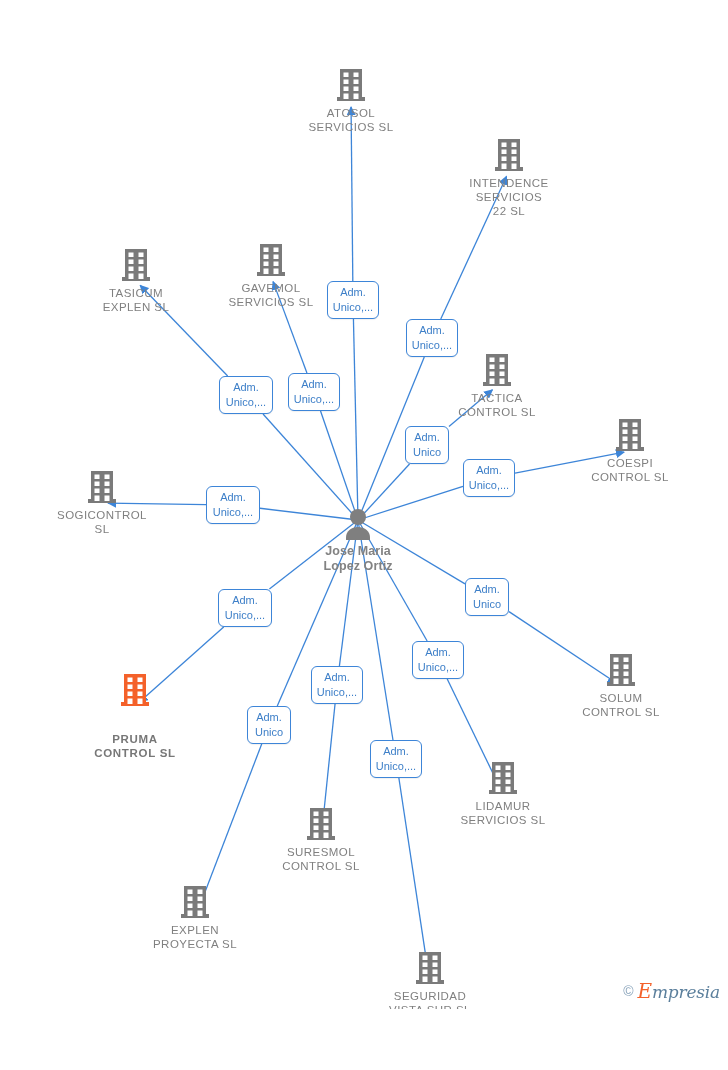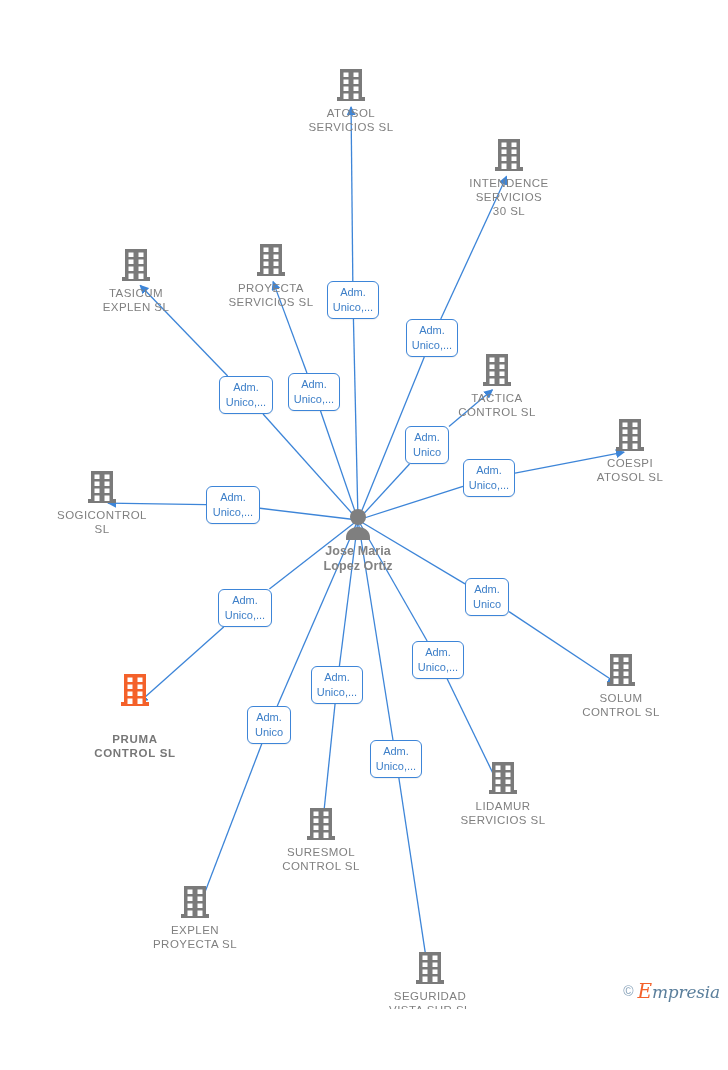--- a/index.html
+++ b/index.html
@@ -166,21 +166,21 @@
               <rect x="18.5" y="5.5" width="5" height="4.5"></rect>
               <rect x="8.5" y="12.5" width="5" height="4.5"></rect>
               <rect x="18.5" y="12.5" width="5" height="4.5"></rect>
               <rect x="8.5" y="19.5" width="5" height="4.5"></rect>
               <rect x="18.5" y="19.5" width="5" height="4.5"></rect>
               <rect x="8.5" y="26.5" width="5" height="5.5"></rect>
               <rect x="18.5" y="26.5" width="5" height="5.5"></rect>
             </g>
           </svg></span><span class="label">INTENDENCE
 SERVICIOS
-30  SL</span></div>
+22  SL</span></div>
       <div class="node" style="left: 136px; top: 247px;"><span><svg class="glyph" width="32" height="36" viewBox="0 0 32 36" xmlns="http://www.w3.org/2000/svg" fill="#7a7a7a">
             <rect x="5" y="2" width="22" height="30"></rect>
             <rect x="2" y="30" width="28" height="4"></rect>
             <g fill="#ffffff">
               <rect x="8.5" y="5.5" width="5" height="4.5"></rect>
               <rect x="18.5" y="5.5" width="5" height="4.5"></rect>
               <rect x="8.5" y="12.5" width="5" height="4.5"></rect>
               <rect x="18.5" y="12.5" width="5" height="4.5"></rect>
               <rect x="8.5" y="19.5" width="5" height="4.5"></rect>
               <rect x="18.5" y="19.5" width="5" height="4.5"></rect>
@@ -195,21 +195,21 @@
             <g fill="#ffffff">
               <rect x="8.5" y="5.5" width="5" height="4.5"></rect>
               <rect x="18.5" y="5.5" width="5" height="4.5"></rect>
               <rect x="8.5" y="12.5" width="5" height="4.5"></rect>
               <rect x="18.5" y="12.5" width="5" height="4.5"></rect>
               <rect x="8.5" y="19.5" width="5" height="4.5"></rect>
               <rect x="18.5" y="19.5" width="5" height="4.5"></rect>
               <rect x="8.5" y="26.5" width="5" height="5.5"></rect>
               <rect x="18.5" y="26.5" width="5" height="5.5"></rect>
             </g>
-          </svg></span><span class="label">PROYECTA
+          </svg></span><span class="label">GAVEMOL
 SERVICIOS  SL</span></div>
       <div class="node" style="left: 497px; top: 352px;"><span><svg class="glyph" width="32" height="36" viewBox="0 0 32 36" xmlns="http://www.w3.org/2000/svg" fill="#7a7a7a">
             <rect x="5" y="2" width="22" height="30"></rect>
             <rect x="2" y="30" width="28" height="4"></rect>
             <g fill="#ffffff">
               <rect x="8.5" y="5.5" width="5" height="4.5"></rect>
               <rect x="18.5" y="5.5" width="5" height="4.5"></rect>
               <rect x="8.5" y="12.5" width="5" height="4.5"></rect>
               <rect x="18.5" y="12.5" width="5" height="4.5"></rect>
               <rect x="8.5" y="19.5" width="5" height="4.5"></rect>
@@ -226,21 +226,21 @@
               <rect x="8.5" y="5.5" width="5" height="4.5"></rect>
               <rect x="18.5" y="5.5" width="5" height="4.5"></rect>
               <rect x="8.5" y="12.5" width="5" height="4.5"></rect>
               <rect x="18.5" y="12.5" width="5" height="4.5"></rect>
               <rect x="8.5" y="19.5" width="5" height="4.5"></rect>
               <rect x="18.5" y="19.5" width="5" height="4.5"></rect>
               <rect x="8.5" y="26.5" width="5" height="5.5"></rect>
               <rect x="18.5" y="26.5" width="5" height="5.5"></rect>
             </g>
           </svg></span><span class="label">COESPI
-ATOSOL  SL</span></div>
+CONTROL  SL</span></div>
       <div class="node" style="left: 102px; top: 469px;"><span><svg class="glyph" width="32" height="36" viewBox="0 0 32 36" xmlns="http://www.w3.org/2000/svg" fill="#7a7a7a">
             <rect x="5" y="2" width="22" height="30"></rect>
             <rect x="2" y="30" width="28" height="4"></rect>
             <g fill="#ffffff">
               <rect x="8.5" y="5.5" width="5" height="4.5"></rect>
               <rect x="18.5" y="5.5" width="5" height="4.5"></rect>
               <rect x="8.5" y="12.5" width="5" height="4.5"></rect>
               <rect x="18.5" y="12.5" width="5" height="4.5"></rect>
               <rect x="8.5" y="19.5" width="5" height="4.5"></rect>
               <rect x="18.5" y="19.5" width="5" height="4.5"></rect>

